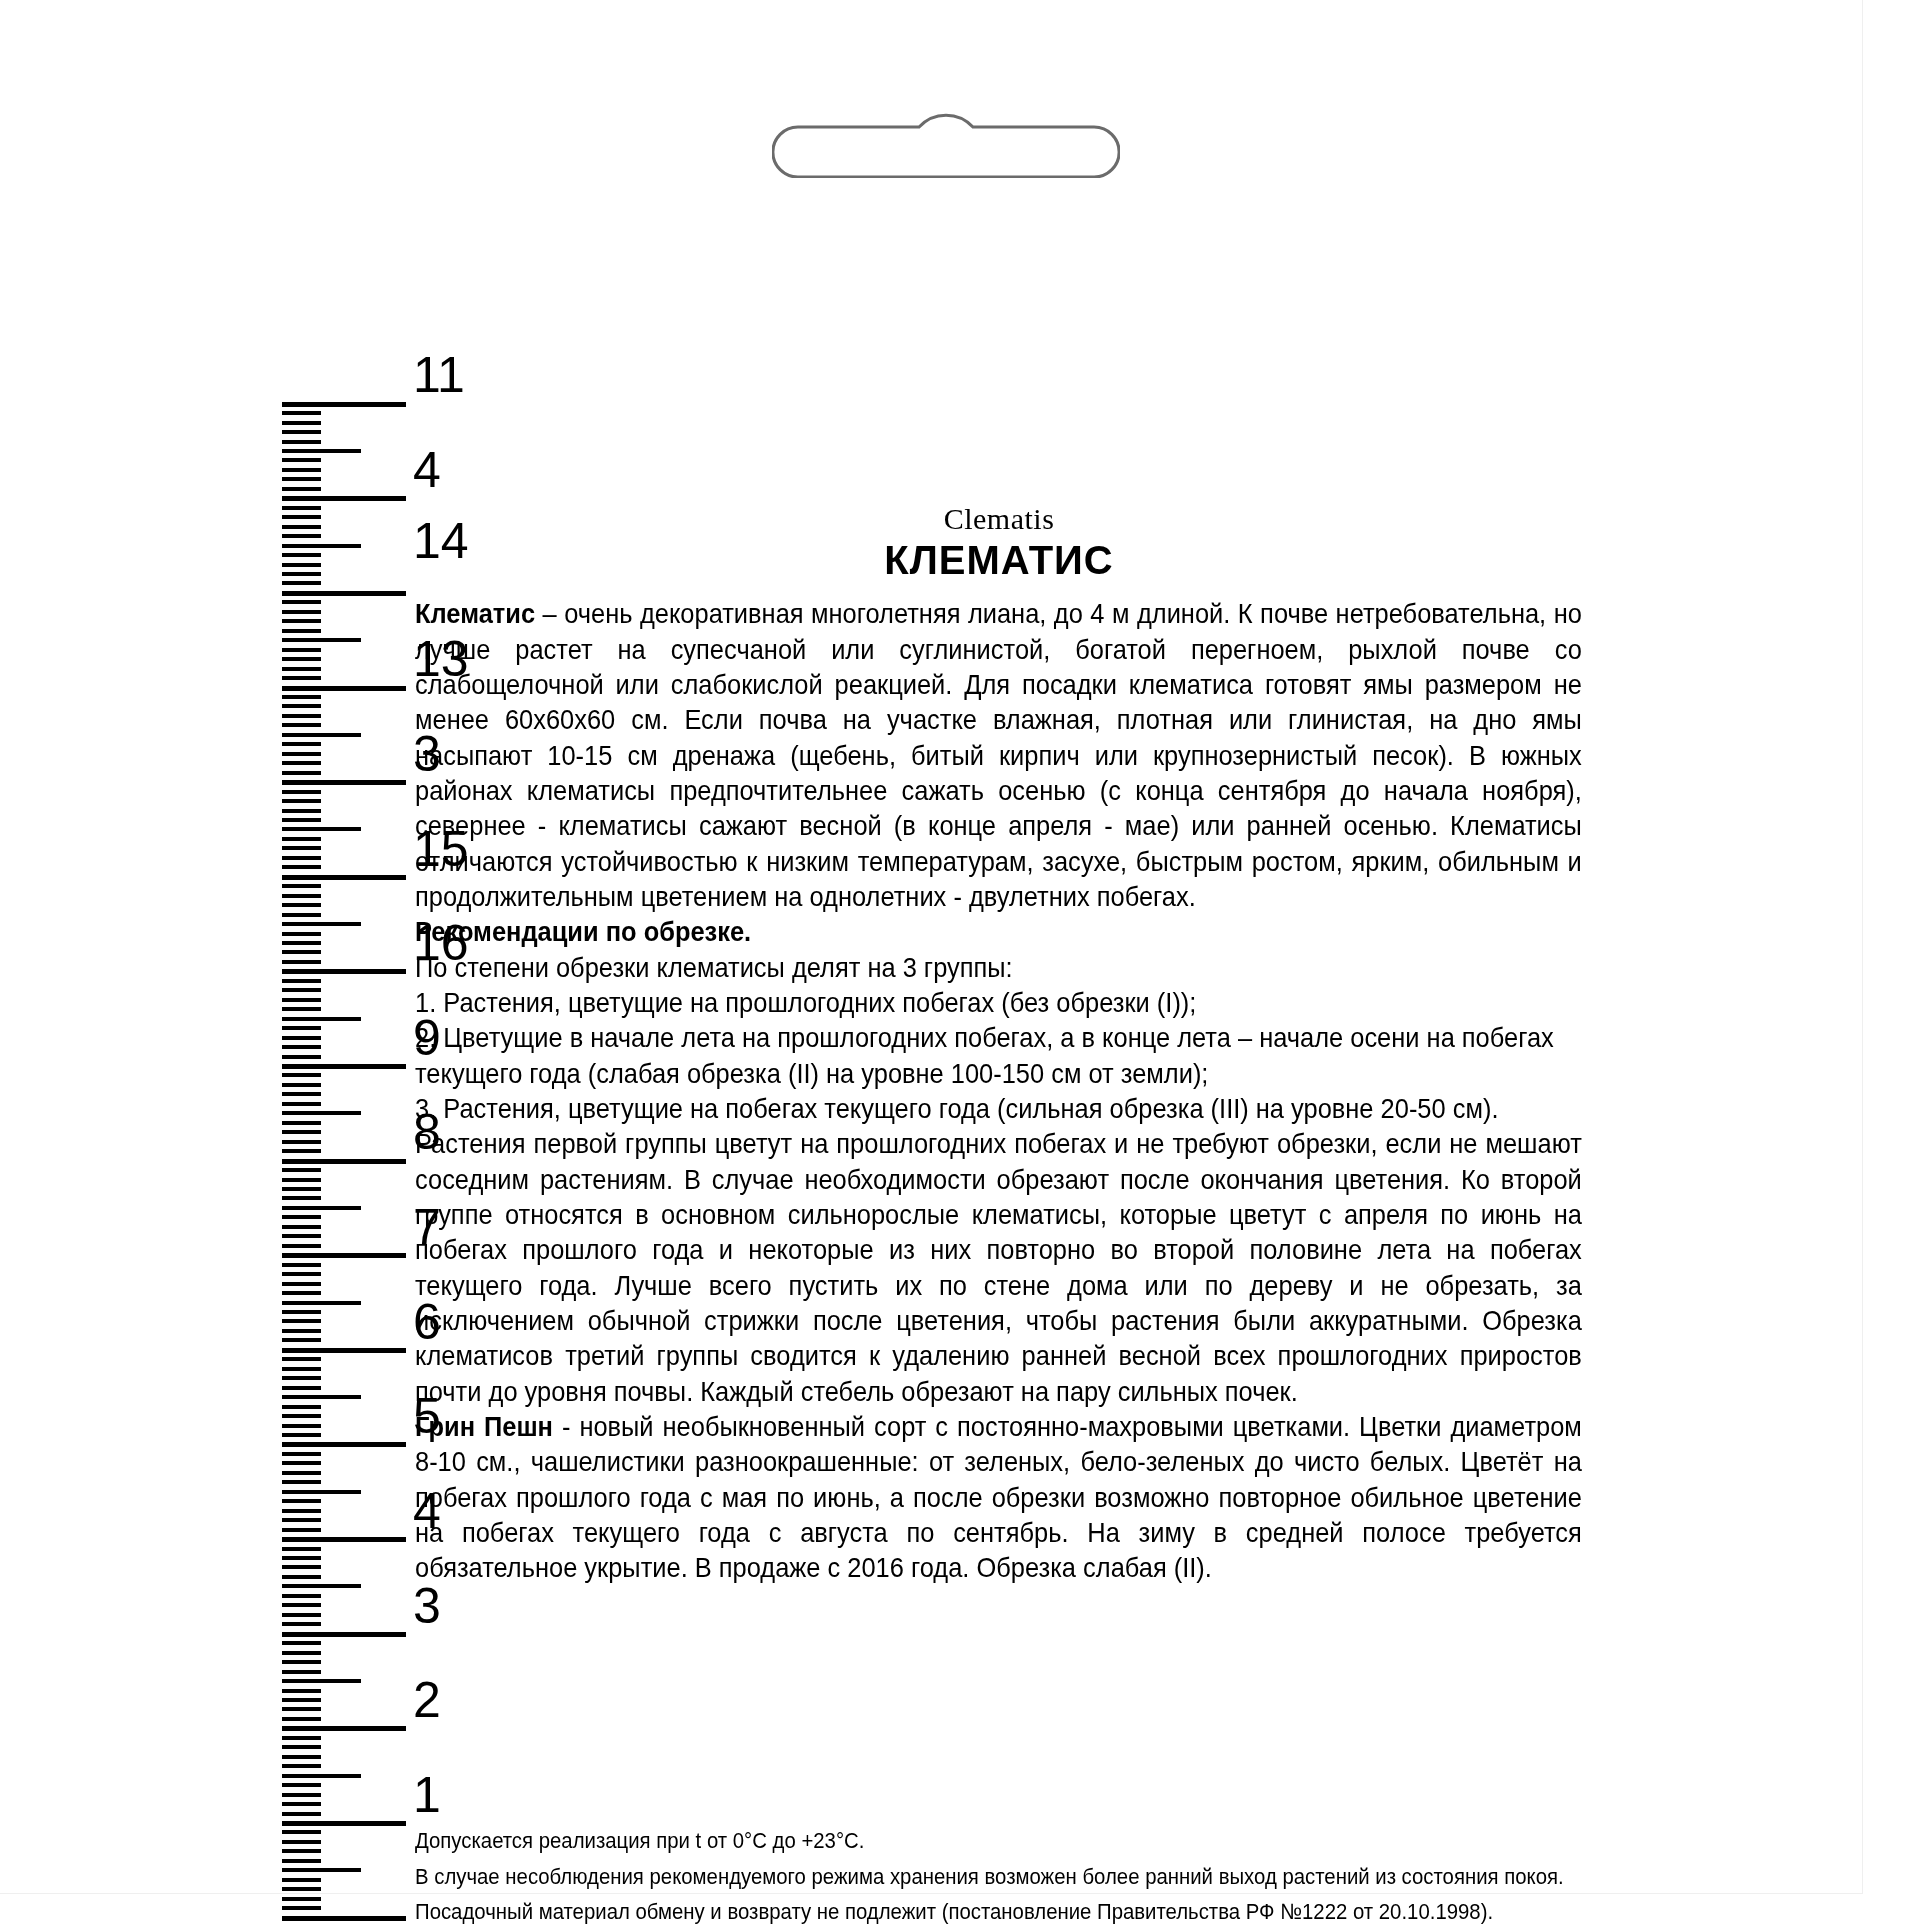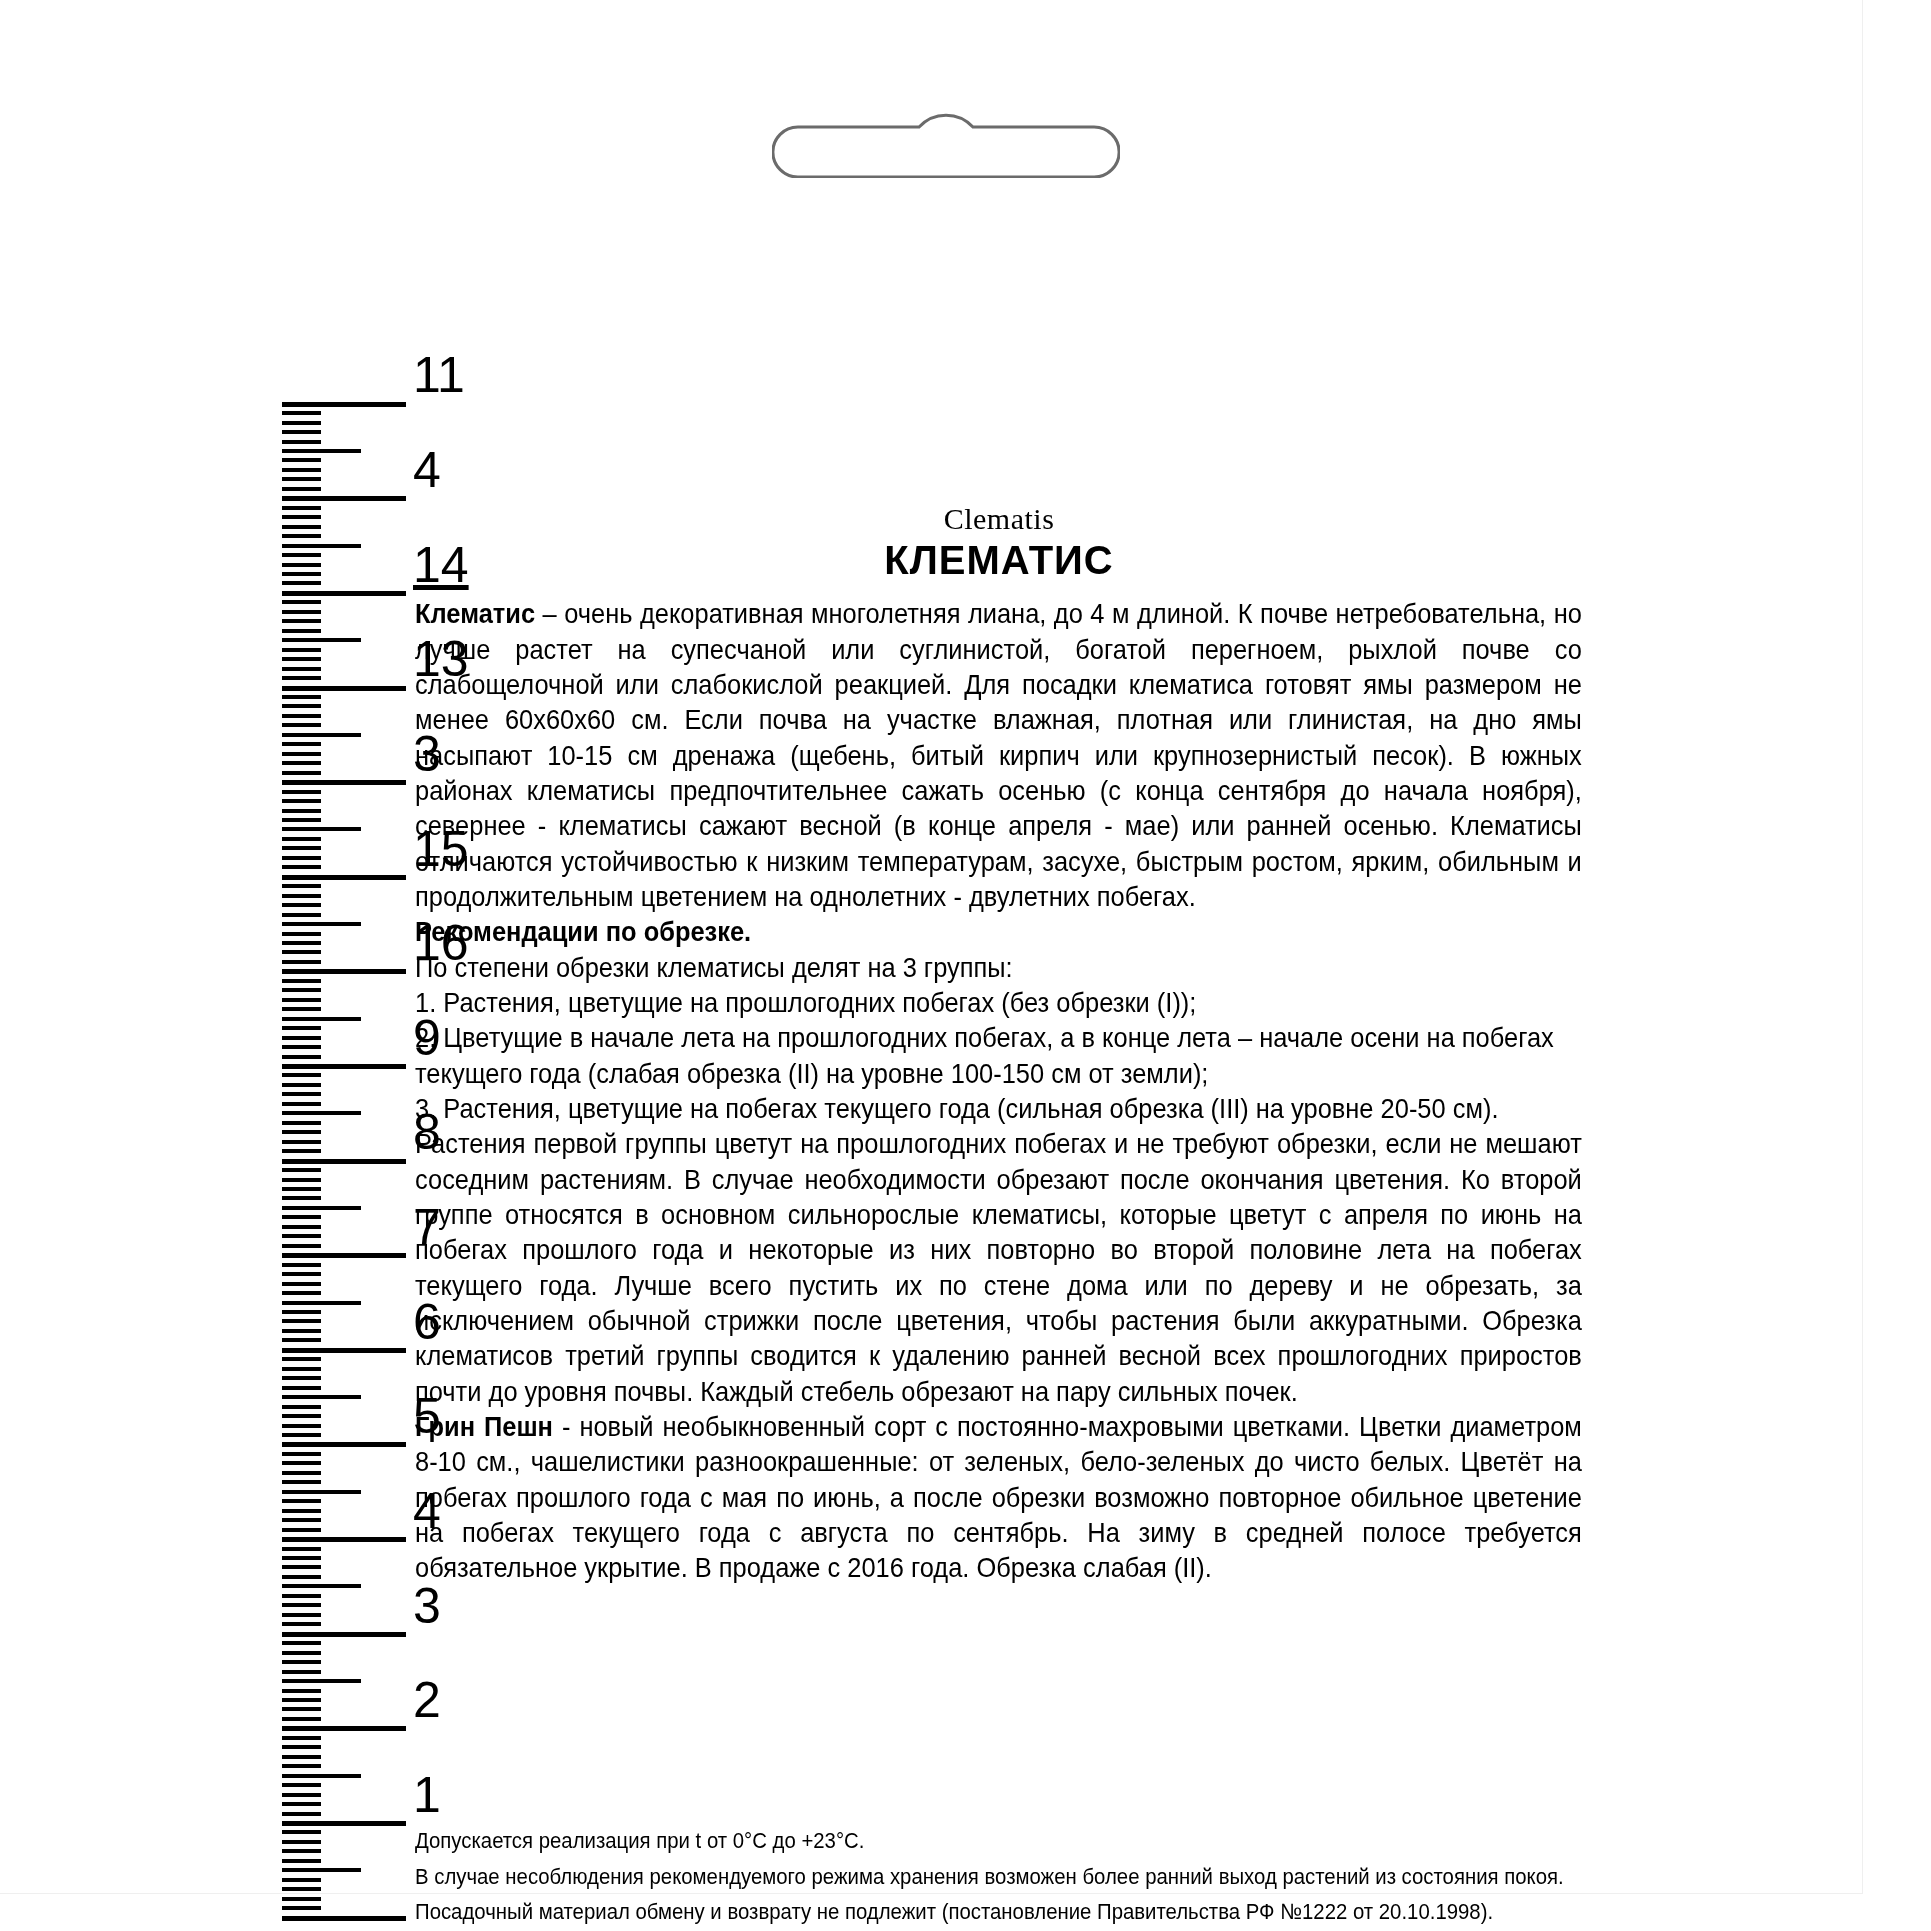--- a/index.html
+++ b/index.html
@@ -335,21 +335,21 @@
         <div class="ruler-num" style="top: 1486px;">4</div>
         <div class="ruler-num" style="top: 1391px;">5</div>
         <div class="ruler-num" style="top: 1297px;">6</div>
         <div class="ruler-num" style="top: 1202px;">7</div>
         <div class="ruler-num" style="top: 1107px;">8</div>
         <div class="ruler-num" style="top: 1013px;">9</div>
         <div class="ruler-num" style="top: 918px;">16</div>
         <div class="ruler-num" style="top: 824px;">15</div>
         <div class="ruler-num" style="top: 729px;">3</div>
         <div class="ruler-num" style="top: 634px;">13</div>
-        <div class="ruler-num" style="top: 540px; text-decoration: underline;">14</div>
+        <div class="ruler-num" style="top: 516px;">14</div>
         <div class="ruler-num" style="top: 445px;">4</div>
         <div class="ruler-num" style="top: 350px;">11</div>
       </div>
   </div>
 
   <div id="content">
 
     <div id="latin-name">Clematis</div>
     <div id="common-name">КЛЕМАТИС</div>
 

